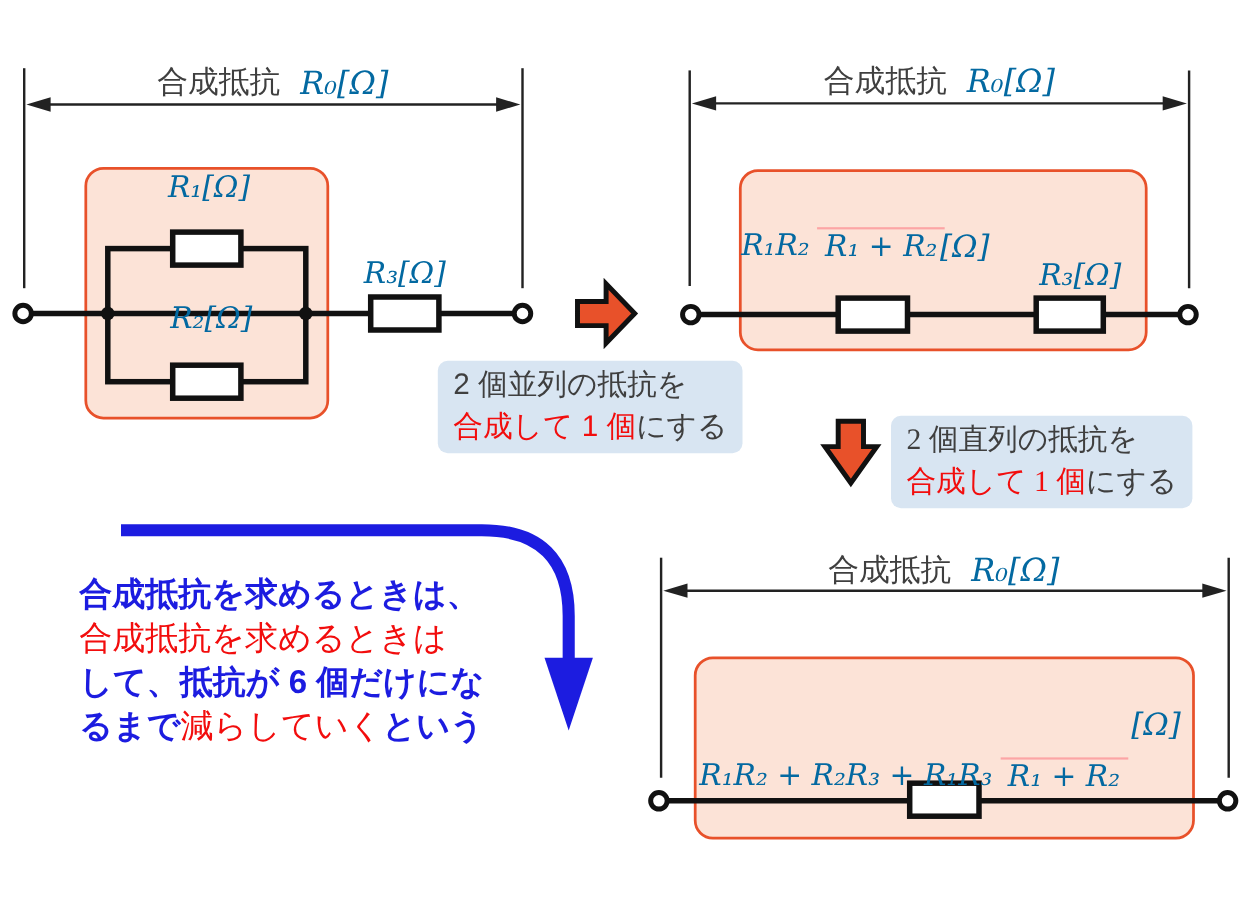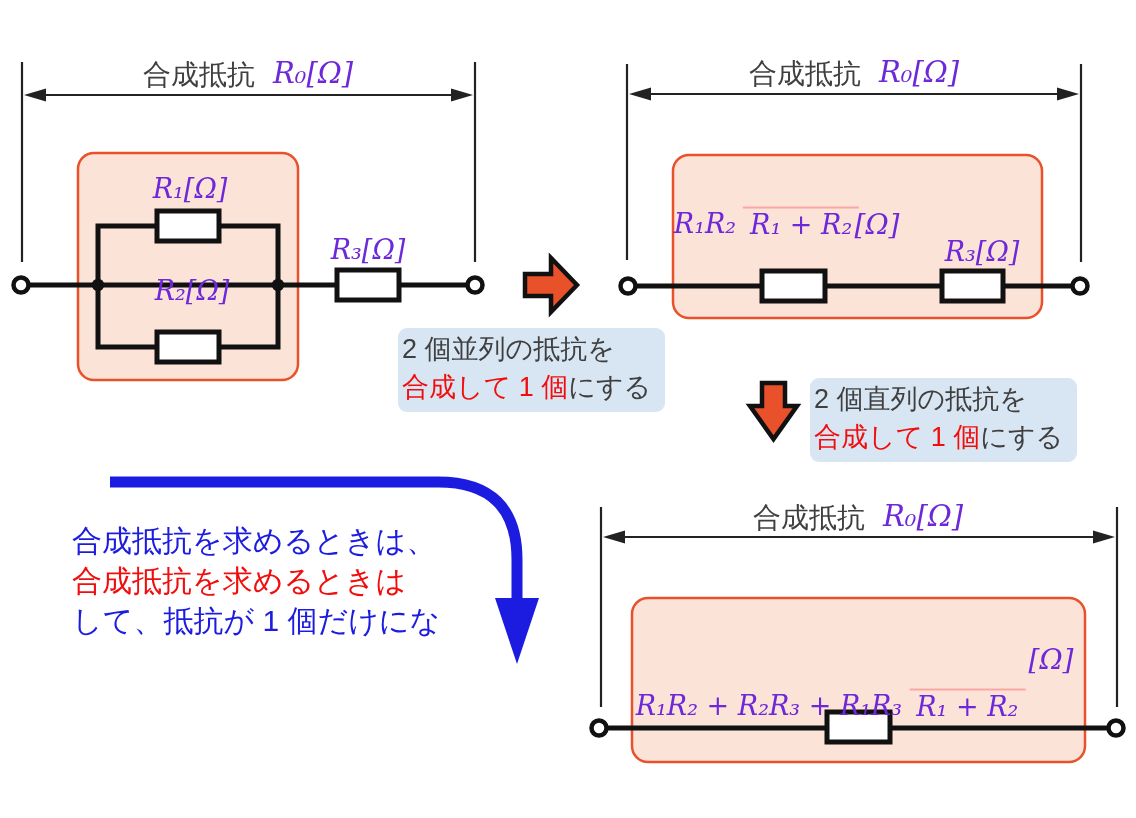--- a/index.html
+++ b/index.html
@@ -12,35 +12,35 @@
     --ink:#111111;
   }
   html,body{margin:0;padding:0;background:#ffffff;}
   #stage{
     position:relative;width:1136px;height:818px;background:#ffffff;overflow:hidden;
     font-family:"Liberation Sans",sans-serif;
   }
   #linework{position:absolute;left:0;top:0;z-index:1;}
   .abs{position:absolute;z-index:2;}
   .center{transform:translate(-50%,-50%);}
-  .math{font-family:"DejaVu Serif",serif;font-style:italic;color:#6d28d9;}
-  .title{display:flex;gap:18px;align-items:flex-start;font-size:28px;color:var(--text_dark);white-space:nowrap;}
+  .math{font-family:"DejaVu Serif",serif;font-style:italic;color:#0369a1;}
+  .title{display:flex;gap:18px;align-items:center;font-size:28px;color:var(--text_dark);white-space:nowrap;}
   .title .math{font-size:29px;}
   .rlabel{font-size:27px;white-space:nowrap;}
   .unit{font-size:28px;white-space:nowrap;}
   .frac{display:flex;flex-direction:row;align-items:center;font-size:27px;line-height:1.22;white-space:nowrap;}
   .frac .den{border-top:2px solid #fca5a5;padding:0 7px;}
   .frac .num{padding:0 7px;}
   .callout{
-    background:var(--callout_blue_bg);border-radius:9px;padding:2px 14px 6px 4px;
+    background:var(--callout_blue_bg);border-radius:9px;padding:2px 14px 6px 14px;
     font-size:27px;line-height:38px;color:var(--text_dark);white-space:nowrap;
   }
   .note{font-size:30px;line-height:40px;white-space:nowrap;}
   .red{color:var(--text_red);}
-  .blue{color:var(--text_blue);}
+  .blue{color:var(--text_blue);font-weight:bold;}
   
   .wire{stroke:var(--ink);stroke-width:5;fill:none;}
   .resistor{fill:#ffffff;stroke:var(--ink);stroke-width:5;}
   .node-circle{fill:#ffffff;stroke:var(--ink);stroke-width:4.5;}
   .dot{fill:var(--ink);stroke:none;}
   .tick{stroke:#222222;stroke-width:2.2;fill:none;}
   .dim{stroke:#222222;stroke-width:2.2;fill:none;}
   .dimhead{fill:#222222;stroke:none;}
   .pinkbox{fill:var(--box_pink);stroke:var(--accent_orange);stroke-width:2.5;}
   .orange-arrow{fill:var(--accent_orange);stroke:var(--ink);stroke-width:4.5;stroke-linejoin:miter;}
@@ -109,21 +109,21 @@
     <g>
       <path class="blue-arrow-line" d="M 110 482 L 438 482 Q 517 482 517 560 L 517 601"></path>
       <polygon class="blue-arrow-head" points="495,598 539,598 517,664"></polygon>
     </g>
   </svg>
 
   <div class="abs center title" style="left:248px;top:75px;">
     <span>合成抵抗</span>
     <span class="math">R₀[Ω]</span>
   </div>
-  <div class="abs center math rlabel" style="left:190px;top:188px;">R₁[Ω]</div>
+  <div class="abs center math rlabel" style="left:190px;top:171px;">R₁[Ω]</div>
   <div class="abs center math rlabel" style="left:192px;top:290px;">R₂[Ω]</div>
   <div class="abs center math rlabel" style="left:368px;top:249px;">R₃[Ω]</div>
 
   <div class="abs center title" style="left:854px;top:74px;">
     <span>合成抵抗</span>
     <span class="math">R₀[Ω]</span>
   </div>
   <div class="abs center math frac" style="left:763px;top:224px;">
     <span class="num">R₁R₂</span>
     <span class="den">R₁ + R₂</span>
@@ -143,34 +143,37 @@
 
   <div class="abs callout" style="left:398px;top:328px;">
     <div>
       <span>2 個並列の抵抗を</span>
     </div>
     <div>
       <span class="red">合成して 1 個</span><span>にする</span>
     </div>
   </div>
 
-  <div class="abs callout" style="left:810px;top:378px;">
+  <div class="abs callout" style="left:810px;top:378px;font-family:Liberation Serif, serif;">
     <div>
       <span>2 個直列の抵抗を</span>
     </div>
     <div>
       <span class="red">合成して 1 個</span><span>にする</span>
     </div>
   </div>
 
   <div class="abs note" style="left:72px;top:521px;">
     <div>
       <span class="blue">合成抵抗を求めるときは、</span>
     </div>
     <div>
       <span class="red">合成抵抗を求めるときは</span>
     </div>
     <div>
-      <span class="blue">して、抵抗が 1 個だけにな</span>
+      <span class="blue">して、抵抗が 6 個だけにな</span>
+    </div>
+    <div>
+      <span class="blue">るまで</span><span class="red">減らしていく</span><span class="blue">という</span>
     </div>
   </div>
 
 </div>
 
 </body></html>

